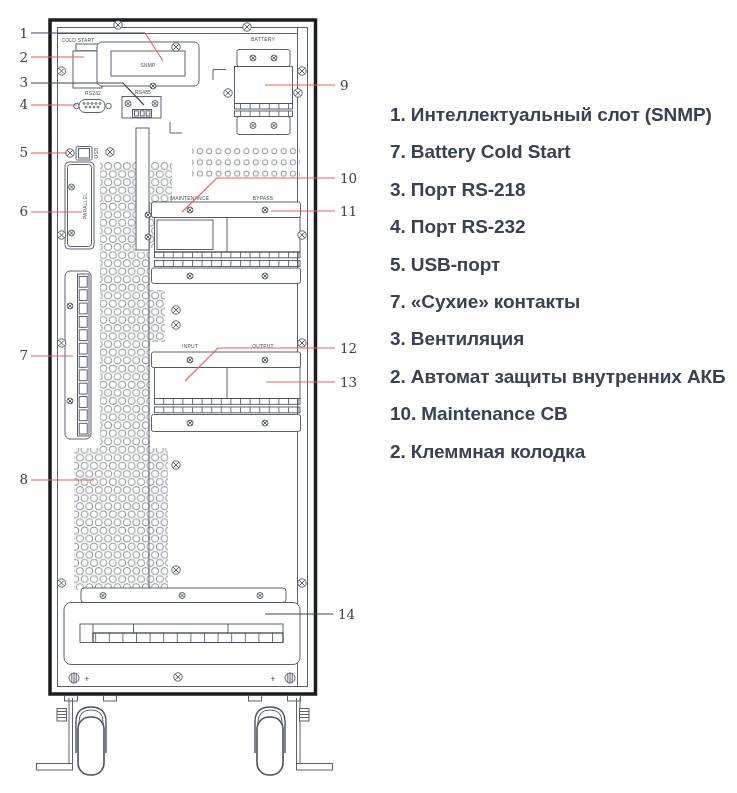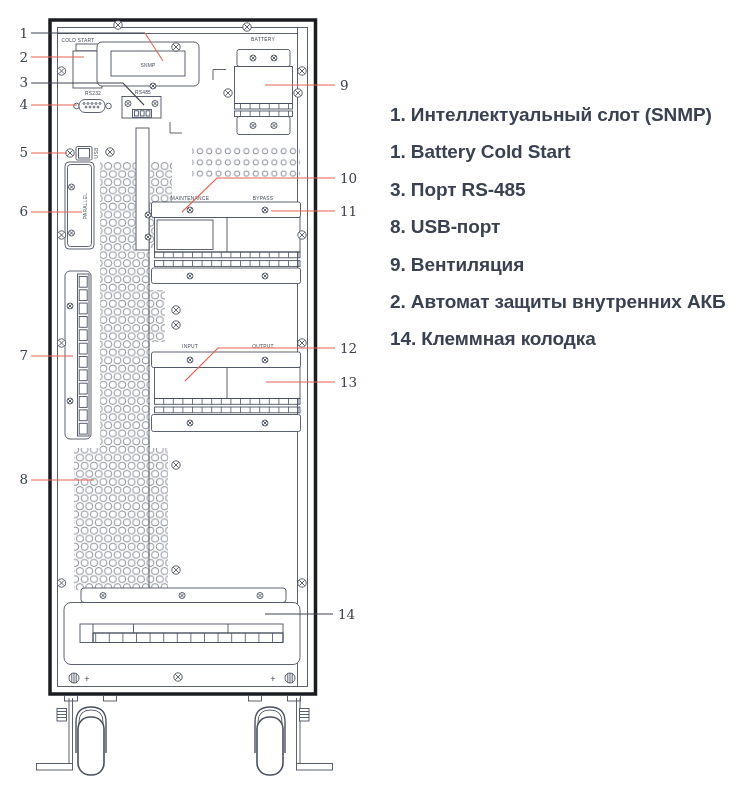--- a/index.html
+++ b/index.html
@@ -299,20 +299,23 @@
       <text class="num" x="340" y="216">11</text>
       <text class="num" x="340" y="353">12</text>
       <text class="num" x="340" y="387">13</text>
       <text class="num" x="338" y="619">14</text>
     </g>
   </g>
 </svg>
 
   <div class="legend">
     <div class="li">1. Интеллектуальный слот (SNMP)</div>
-    <div class="li">1. Battery Cold Start</div>
-    <div class="li">3. Порт RS-485</div>
-    <div class="li">8. USB-порт</div>
-    <div class="li">9. Вентиляция</div>
+    <div class="li">7. Battery Cold Start</div>
+    <div class="li">3. Порт RS-218</div>
+    <div class="li">4. Порт RS-232</div>
+    <div class="li">5. USB-порт</div>
+    <div class="li">7. «Сухие» контакты</div>
+    <div class="li">3. Вентиляция</div>
     <div class="li">2. Автомат защиты внутренних АКБ</div>
-    <div class="li">14. Клеммная колодка</div>
+    <div class="li">10. Maintenance CB</div>
+    <div class="li">2. Клеммная колодка</div>
   </div>
 </div>
 
 </body></html>

